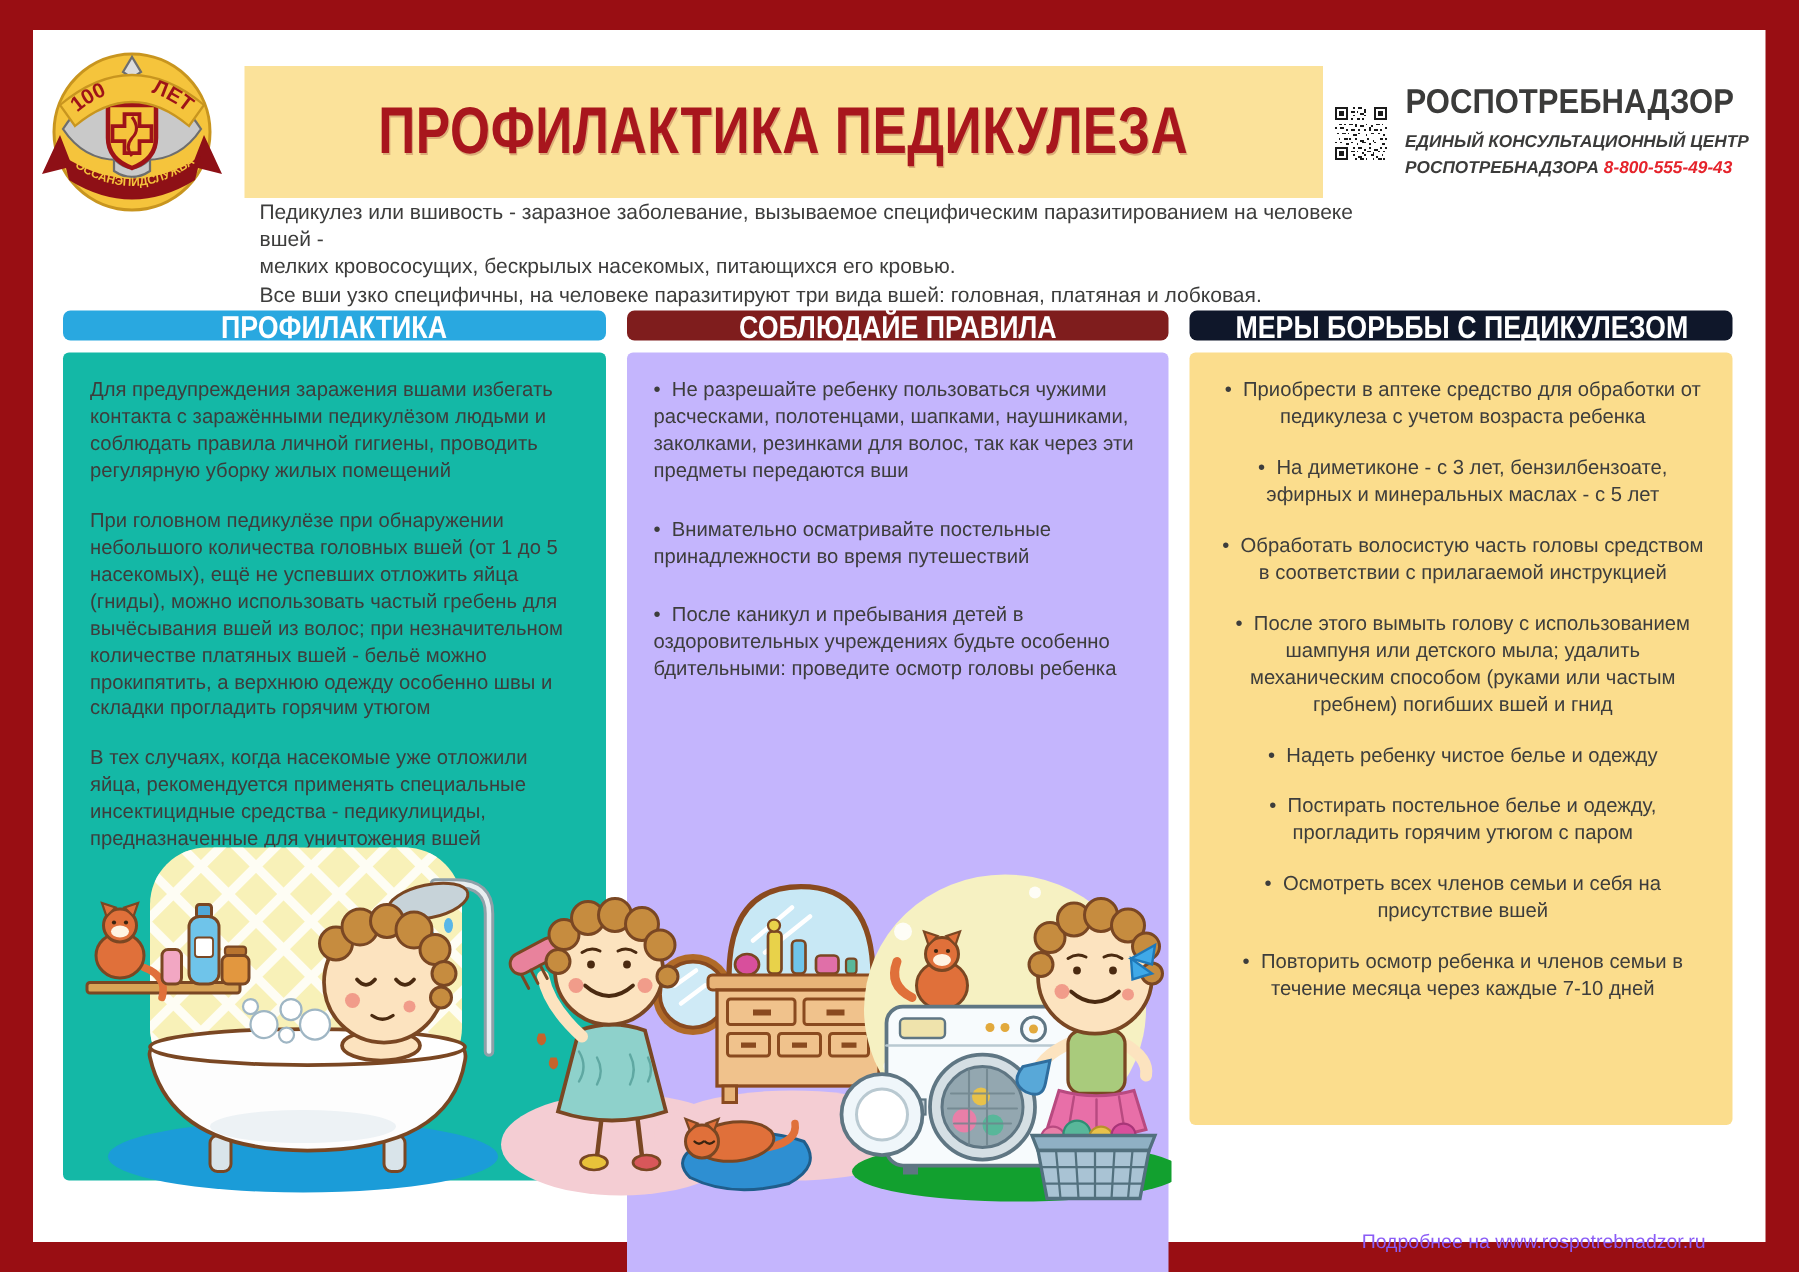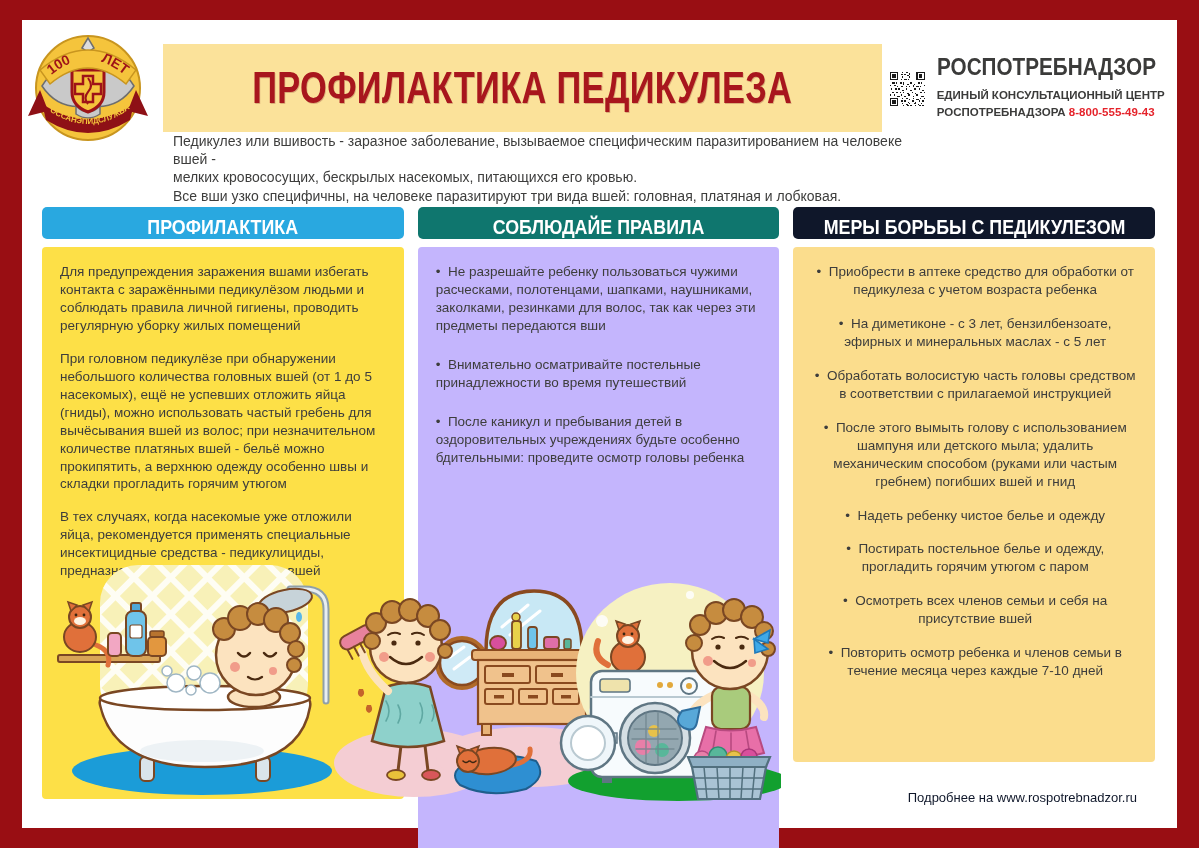--- a/index.html
+++ b/index.html
@@ -11,48 +11,48 @@
   .emblem{position:absolute;left:4px;top:6px;width:124px;height:124px;}
   .banner{position:absolute;left:141px;top:24px;width:719px;height:88px;background:#FBE29A;
           display:flex;align-items:center;justify-content:center;}
   .title{font-size:44px;font-weight:bold;color:#A8161D;letter-spacing:.5px;white-space:nowrap;
          display:inline-block;transform:scaleX(.78);text-shadow:1px 1px 0 rgba(120,20,20,.25);}
   .qr-block{position:absolute;left:868px;top:32px;width:290px;height:90px;display:flex;gap:12px;}
   .qr{width:66px;height:66px;margin-top:4px;}
   .agency{display:flex;flex-direction:column;justify-content:flex-start;padding-top:2px;}
   .agency-name{font-size:23px;font-weight:bold;color:#3B3B3A;white-space:nowrap;
                display:inline-block;transform:scaleX(.9);transform-origin:left;}
-  .agency-sub{font-size:11.5px;font-weight:bold;color:#3B3B3A;line-height:1.5;margin-top:6px;white-space:nowrap;}
+  .agency-sub{font-size:11.5px;font-weight:bold;color:#3B3B3A;line-height:1.5;margin-top:6px;white-space:nowrap;font-style:italic;}
   .phone{color:#E5232B;}
 
   
   .intro{position:absolute;left:151px;top:112px;width:760px;font-size:14px;color:#3D3D3C;line-height:1.3;}
 
   
   .cols{position:absolute;left:20px;top:187px;width:1113px;display:flex;gap:14px;}
   .col{flex:1;position:relative;}
-  .col-header{height:32px;border-radius:5px;display:flex;align-items:flex-end;justify-content:center;}
+  .col-header{height:20px;border-radius:5px;display:flex;align-items:flex-start;justify-content:center;}
   .col-header span{color:#fff;font-weight:bold;font-size:21px;white-space:nowrap;
                    display:inline-block;transform:scaleX(.85);}
-  .h-blue{background:#29A8E0;} .h-green{background:#0f766e;} .h-red{background:#0f172a;}
+  .h-blue{background:#29A8E0;} .h-green{background:#7f1d1d;} .h-red{background:#0f172a;}
   .col-body{margin-top:8px;border-radius:4px;padding:16px 16px 0 18px;box-sizing:border-box;
             font-size:13.5px;color:#3D3D3C;line-height:1.33;}
-  .b-blue{background:#fde047;height:552px;}
+  .b-blue{background:#14b8a6;height:552px;}
   .b-green{background:#c4b5fd;height:715px;}
   .b-yellow{background:#FBDD8D;height:515px;text-align:center;}
   .para{margin-bottom:15px;}
   .bullet{position:relative;margin-bottom:0;}
   .gap-lg .bullet{margin-bottom:21px;}
   .gap-md .bullet{margin-bottom:16px;}
   .bullet::before{content:"•\00a0\00a0";}
 
   
   .illus{position:absolute;left:20px;top:535px;width:739px;height:255px;pointer-events:none;}
 
-  .footer{position:absolute;right:40px;top:770px;font-size:13px;color:#0f172a;}
+  .footer{position:absolute;right:40px;top:800px;font-size:13px;color:#8b5cf6;}
 </style>
 </head>
 <body>
 
 <div class="poster">
   <div class="canvas">
 
     <svg class="emblem" viewBox="0 0 124 124">
       <defs>
         <path id="arcTop" d="M22 52 Q62 16 102 52"></path>

